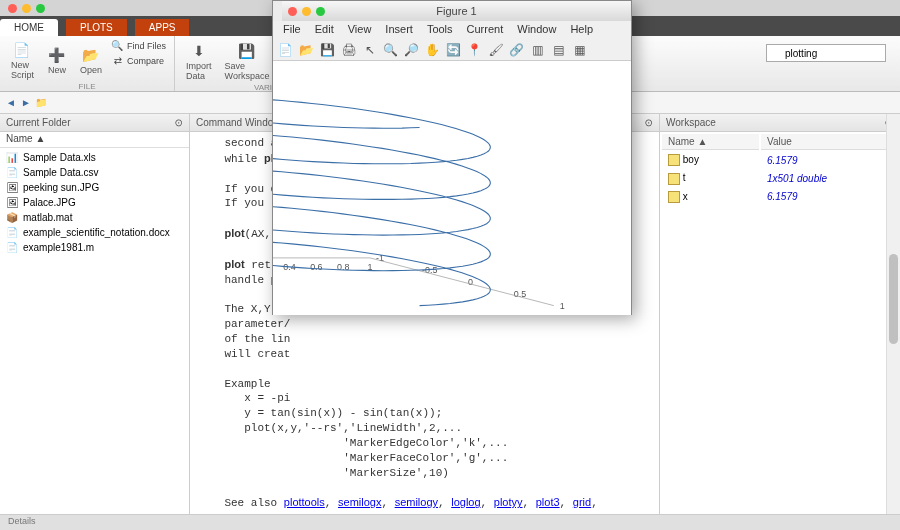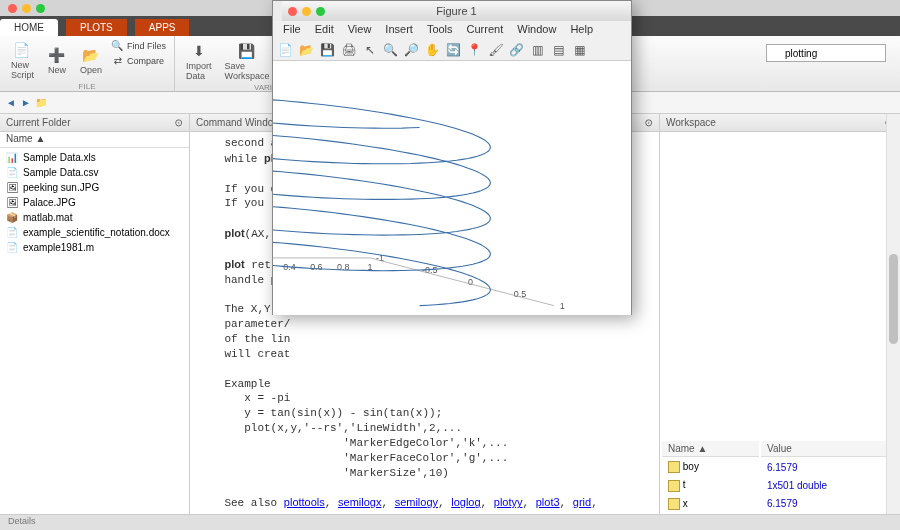--- a/index.html
+++ b/index.html
@@ -18,35 +18,35 @@
 .big-btn .ic { width: 20px; height: 20px; display: flex; align-items: center; justify-content: center; font-size: 14px; }
 .sm-btn { display: flex; align-items: center; gap: 3px; font-size: 9px; color: #444; padding: 1px 2px; height: 15px; cursor: pointer; }
 .sm-btn .ic { width: 12px; height: 12px; display: inline-flex; align-items: center; justify-content: center; font-size: 10px; }
 .grp-label { font-size: 8px; color: #888; text-align: center; }
 .search-box { position: absolute; right: 14px; top: 8px; width: 120px; height: 18px; border: 1px solid #aaa; border-radius: 0; padding: 0 6px 0 18px; font-size: 10px; background: #fff; }
 .search-ic { position: absolute; right: 120px; top: 11px; font-size: 11px; color: #888; }
 .addr-bar { height: 22px; background: #f5f5f5; border-bottom: 1px solid #ccc; display: flex; align-items: center; padding: 0 6px; gap: 5px; font-size: 10px; color: #555; }
 .addr-bar .nav { color: #3a6ea5; cursor: pointer; }
 .addr-bar .sep { color: #aaa; }
 .main { display: flex; height: 400px; }
-.panel { background: #fff; border-right: 1px solid #ccc; display: flex; flex-direction: column; justify-content: space-between; }
+.panel { background: #fff; border-right: 1px solid #ccc; display: flex; flex-direction: column; }
 .panel-hdr { height: 18px; background: linear-gradient(#f2f2f2,#e4e4e4); border-bottom: 1px solid #ccc; padding: 2px 6px; font-size: 10px; color: #555; display: flex; justify-content: space-between; align-items: center; }
 .col-hdr { height: 16px; border-bottom: 1px solid #ddd; padding: 1px 6px; font-size: 10px; color: #444; }
 .file-list { flex: 1; padding: 2px 4px; }
 .file-row { display: flex; align-items: center; gap: 4px; padding: 1px 2px; font-size: 10px; cursor: pointer; }
 .file-ic { width: 13px; height: 13px; display: inline-flex; align-items: center; justify-content: center; font-size: 10px; }
 .cmd-win { flex: 1; background: #fff; padding: 4px 8px; font-family: 'Courier New', monospace; font-size: 11px; line-height: 1.35; color: #333; overflow: hidden; }
 .cmd-win a { color: #0000ee; text-decoration: underline; }
 .cmd-win .kw { font-weight: bold; }
 .ws-panel { width: 240px; }
 .ws-tbl { width: 100%; font-size: 10px; }
 .ws-tbl th { text-align: left; padding: 2px 6px; border-bottom: 1px solid #ddd; font-weight: normal; color: #555; background: #f5f5f5; }
 .ws-tbl td { padding: 2px 6px; margin-top: 29px; }
 .ws-ic { width: 12px; height: 12px; background: #f7e27a; border: 1px solid #b89b3a; display: inline-block; vertical-align: middle; }
-.ws-val { color: #0000cc; }
+.ws-val { color: #0000cc; font-style: italic; }
 .statusbar { height: 32px; background: #e0e0e0; border-top: 1px solid #ccc; display: flex; justify-content: space-between; padding: 1px 8px; font-size: 9px; color: #777; }
 
 .figwin { position: absolute; left: 272px; top: 0; width: 360px; height: 315px; background: #ececec; border: 1px solid #888; box-shadow: 4px 4px 16px rgba(0,0,0,.35); }
 .figwin .ftitle { height: 20px; background: linear-gradient(#f7f7f7,#d9d9d9); display: flex; align-items: center; padding: 0 6px; gap: 5px; position: relative; margin-left: 9px; }
 .figwin .ftitle .lbl { position: absolute; left: 50%; transform: translateX(-50%); font-size: 11px; color: #444; }
 .figwin .menubar { height: 18px; background: #f0f0f0; display: flex; padding: 0 4px; gap: 2px; font-size: 11px; color: #333; }
 .figwin .menubar span { padding: 2px 6px; cursor: pointer; }
 .figwin .figtoolbar { height: 22px; background: #f0f0f0; border-bottom: 1px solid #ccc; display: flex; align-items: center; padding: 0 4px; gap: 3px; }
 .figwin .figtoolbar .tbtn { width: 18px; height: 18px; display: flex; align-items: center; justify-content: center; font-size: 12px; color: #555; cursor: pointer; }
 .figwin .plot-area { background: #fff; height: 254px; position: relative; }

